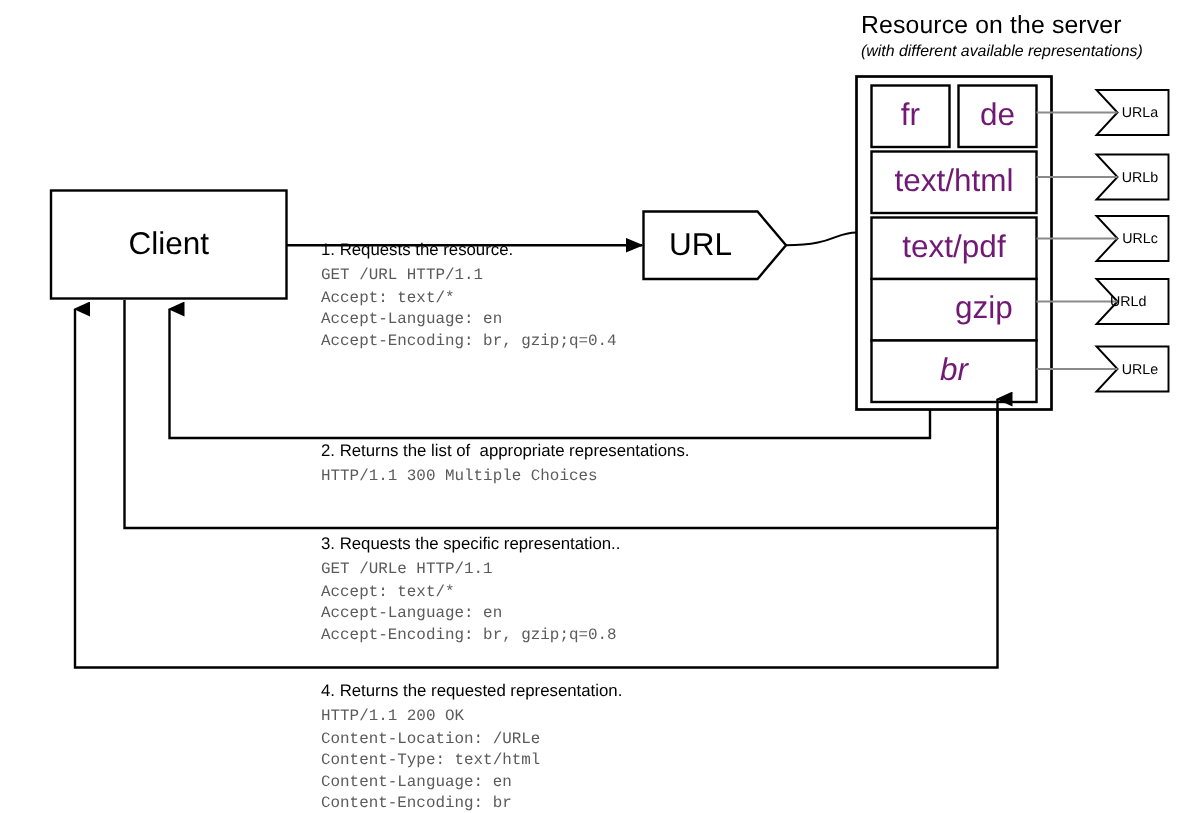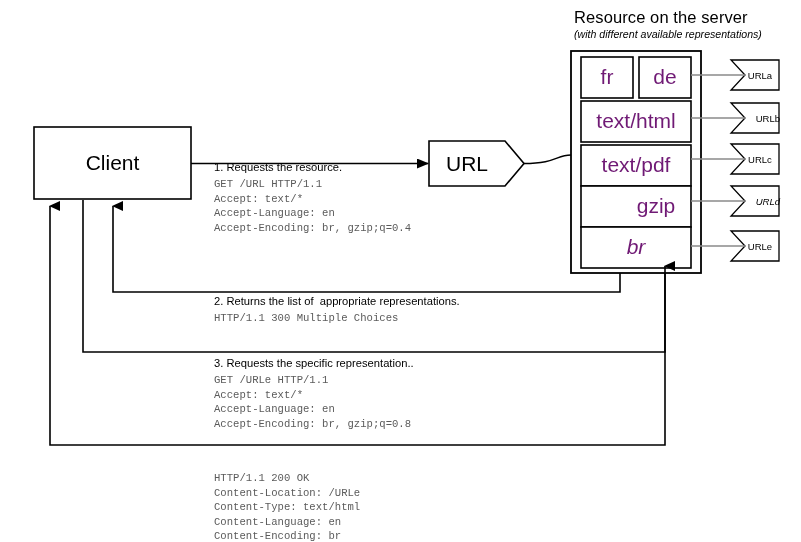--- a/index.html
+++ b/index.html
@@ -83,39 +83,40 @@
   <div class="lbl url-label" style="left:429px;top:152px;width:76px;text-align:center;">URL</div>
 
   <div class="lbl rep-label" style="left:581px;top:65px;width:52px;text-align:center;">fr</div>
   <div class="lbl rep-label" style="left:639px;top:65px;width:52px;text-align:center;">de</div>
   <div class="lbl rep-label" style="left:581px;top:109px;width:110px;text-align:center;">text/html</div>
   <div class="lbl rep-label" style="left:581px;top:153px;width:110px;text-align:center;">text/pdf</div>
   <div class="lbl rep-label" style="left:581px;top:194px;width:110px;text-align:center;padding-left:20px;">gzip</div>
   <div class="lbl rep-label" style="left:581px;top:235px;width:110px;text-align:center;font-style:italic;">br</div>
 
   <div class="lbl urltag-label" style="left:740px;top:70px;width:40px;text-align:center;">URLa</div>
-  <div class="lbl urltag-label" style="left:740px;top:113px;width:40px;text-align:right;">URLb</div>
+  <div class="lbl urltag-label" style="left:740px;top:113px;width:40px;text-align:center;">URLb</div>
   <div class="lbl urltag-label" style="left:740px;top:154px;width:40px;text-align:center;">URLc</div>
-  <div class="lbl urltag-label" style="left:740px;top:196px;width:40px;text-align:right;font-style:italic;">URLd</div>
+  <div class="lbl urltag-label" style="left:740px;top:196px;width:40px;text-align:left;">URLd</div>
   <div class="lbl urltag-label" style="left:740px;top:241px;width:40px;text-align:center;">URLe</div>
 
   <div class="lbl step-title" style="left:214px;top:161px;">1. Requests the resource.</div>
   <div class="lbl step-body" style="left:214px;top:177px;">GET /URL HTTP/1.1
 Accept: text/*
 Accept-Language: en
 Accept-Encoding: br, gzip;q=0.4</div>
 
   <div class="lbl step-title" style="left:214px;top:295px;">2. Returns the list of  appropriate representations.</div>
   <div class="lbl step-body" style="left:214px;top:311px;">HTTP/1.1 300 Multiple Choices</div>
 
   <div class="lbl step-title" style="left:214px;top:357px;">3. Requests the specific representation..</div>
   <div class="lbl step-body" style="left:214px;top:373px;">GET /URLe HTTP/1.1
 Accept: text/*
 Accept-Language: en
 Accept-Encoding: br, gzip;q=0.8</div>
 
+  <div class="lbl step-title" style="left:214px;top:455px;">4. Returns the requested representation.</div>
   <div class="lbl step-body" style="left:214px;top:471px;">HTTP/1.1 200 OK
 Content-Location: /URLe
 Content-Type: text/html
 Content-Language: en
 Content-Encoding: br</div>
 
 </div>
 
 </body></html>

